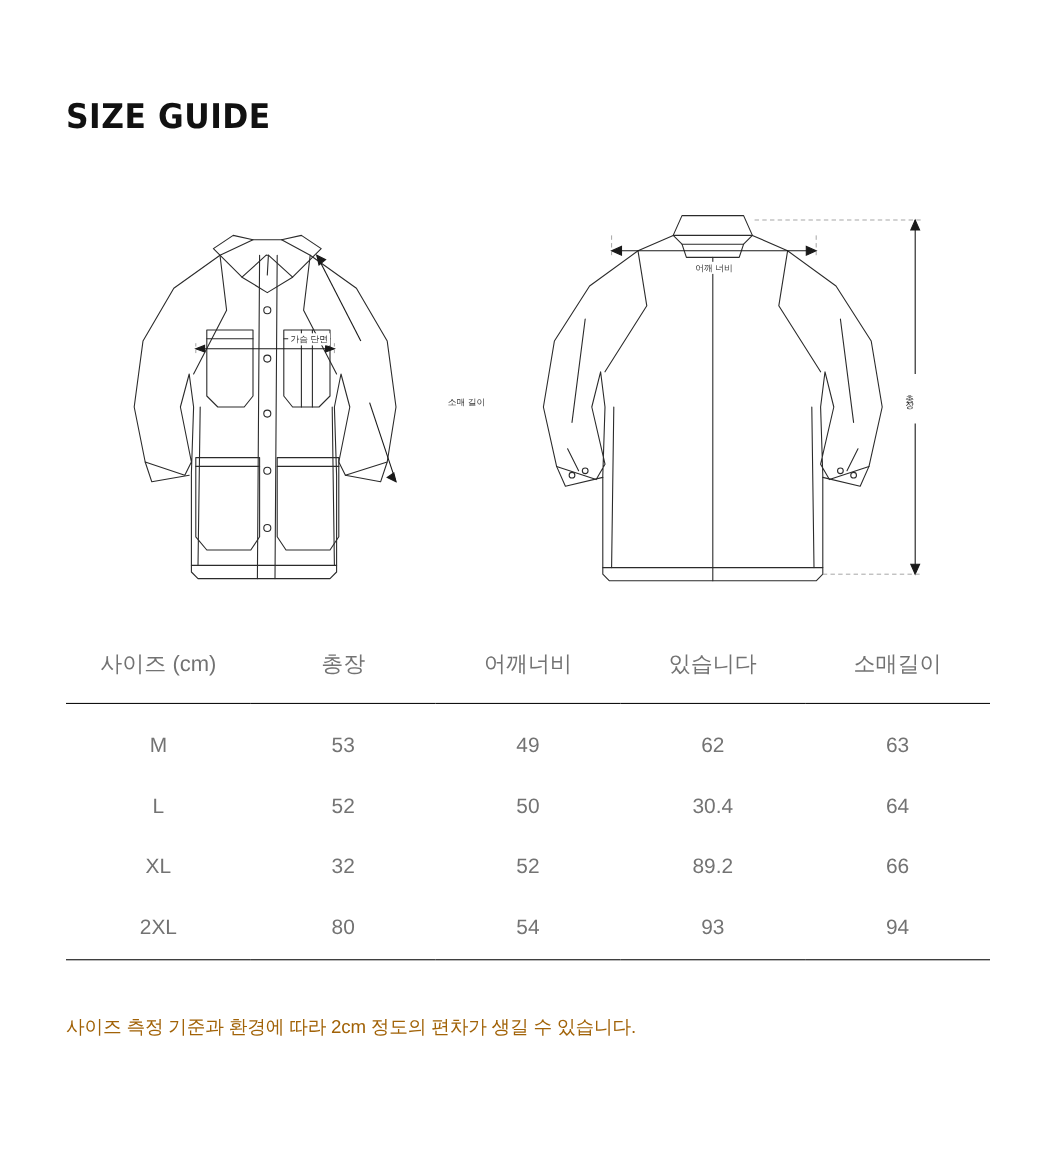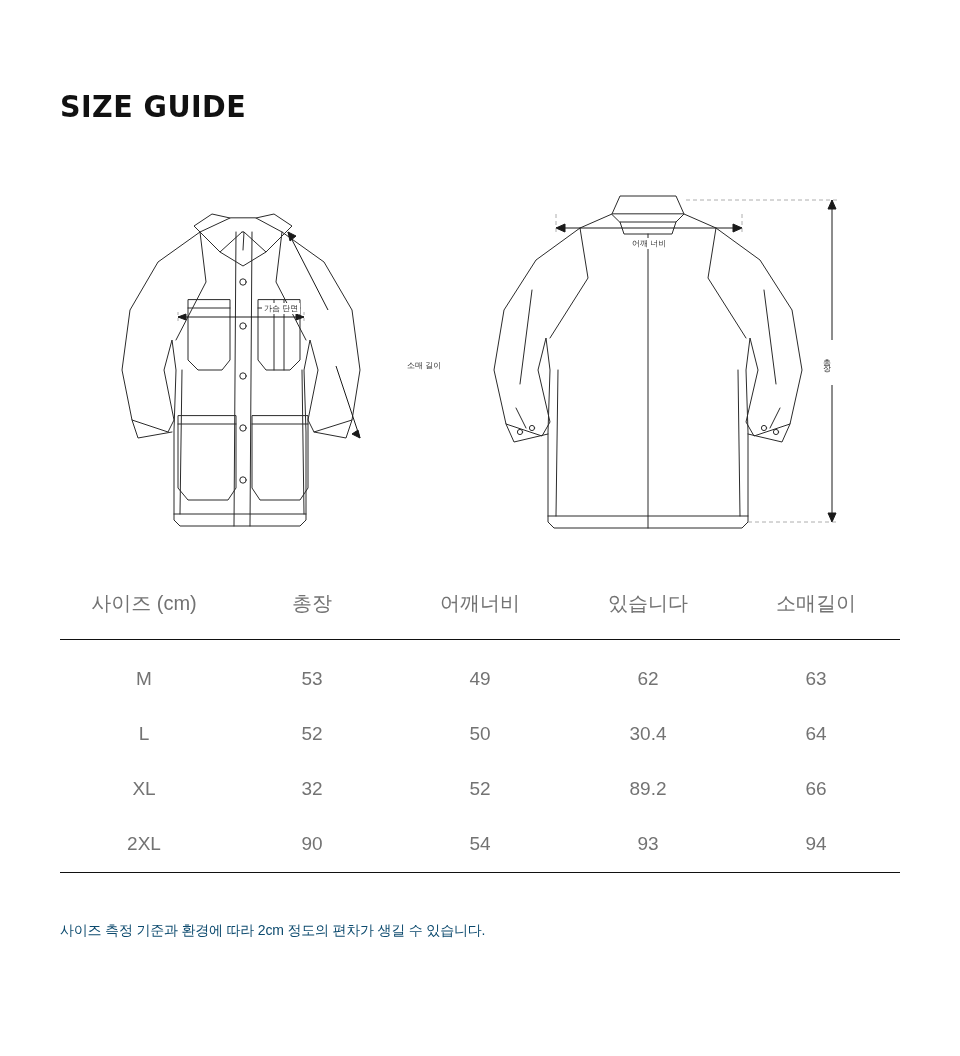--- a/index.html
+++ b/index.html
@@ -106,22 +106,22 @@
   }
   table.size-table tbody {
     border-bottom: 1px solid #111111;
   }
 
   
   .footnote {
     position: absolute;
     left: 60px;
     top: 922px;
-    font-size: 14px;
-    color: #0c4a6e;
+    font-size: 17px;
+    color: #a16207;
     font-family: "Liberation Sans", sans-serif;
     letter-spacing: -0.2px;
   }
 </style>
 </head>
 <body>
 
 <div class="page">
 
   <div class="title">SIZE GUIDE</div>
@@ -289,21 +289,21 @@
         </tr>
         <tr>
           <td>XL</td>
           <td>32</td>
           <td>52</td>
           <td>89.2</td>
           <td>66</td>
         </tr>
         <tr>
           <td>2XL</td>
-          <td>90</td>
+          <td>80</td>
           <td>54</td>
           <td>93</td>
           <td>94</td>
         </tr>
       </tbody>
     </table>
   </div>
 
   <div class="footnote">사이즈 측정 기준과 환경에 따라 2cm 정도의 편차가 생길 수 있습니다.</div>
 

